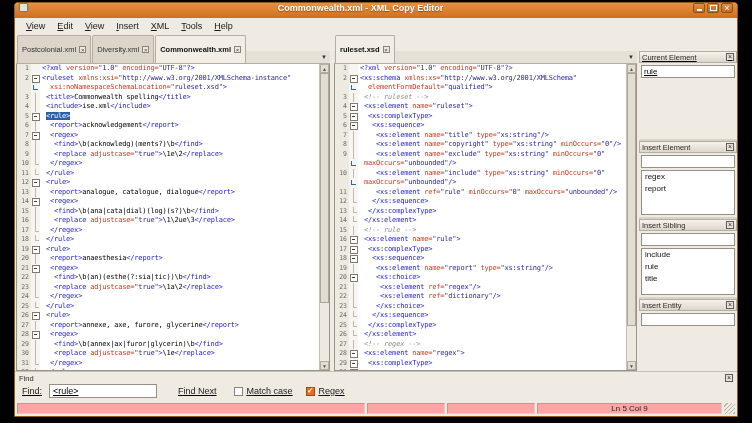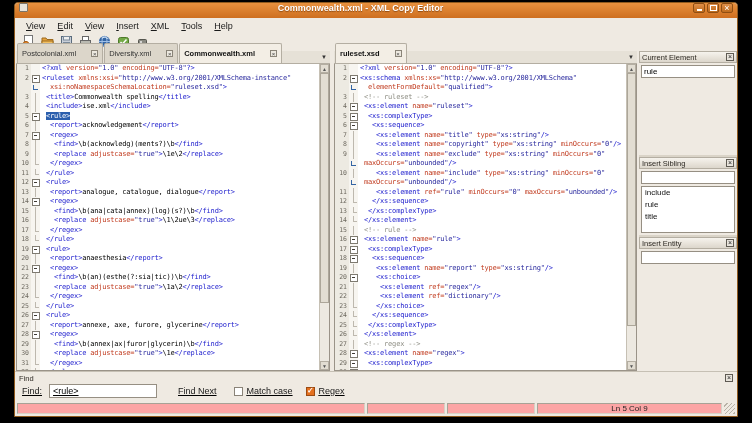--- a/index.html
+++ b/index.html
@@ -33,21 +33,21 @@
   .ic svg{display:block;}
 
   
   .main{flex:1;display:flex;align-items:stretch;padding:1px 0 0 1px;min-height:0;}
   .pane-col{display:flex;flex-direction:column;min-width:0;}
   .pane-left{width:314px;margin-right:4px;}
   .pane-right{width:303px;margin-right:2px;}
 
   .tabbar{height:13px;flex:none;display:flex;align-items:flex-end;background:#E6E1D7;
           border-bottom:1px solid #B4AEA2;padding-left:1px;}
-  .tab{height:20px;display:flex;align-items:center;gap:15px;padding:0 4px;margin-right:1px;
+  .tab{height:28px;display:flex;align-items:center;gap:3px;padding:0 4px;margin-right:1px;
        background:#DCD6CA;border:1px solid #B4AEA2;border-bottom:none;border-radius:2px 2px 0 0;
        font-size:7.5px;color:#333;white-space:nowrap;}
   .tab.active{background:#F3EEE5;font-weight:bold;color:#111;}
   .tclose{width:7px;height:7px;flex:none;border:1px solid #8A8478;background:#ECE8DF;
           display:flex;align-items:center;justify-content:center;}
   .tclose::after{content:"\00D7";font-size:6px;color:#444;line-height:6px;font-weight:normal;}
   .tdrop{margin-left:auto;margin-right:3px;display:inline-block;}
   .tdrop::after{content:"\25BC";font-size:6px;color:#333;}
 
   .editor{flex:1;display:flex;background:#FFF;border:1px solid #9A9388;border-top:none;min-height:0;overflow:hidden;}
@@ -59,34 +59,34 @@
   .fm.fb::before{content:"";position:absolute;left:1px;top:1px;width:6px;height:6px;
                  border:1px solid #7E7A70;background:#FFF;}
   .fm.fb::after{content:"";position:absolute;left:3px;top:4px;width:3px;height:1px;background:#3E3A34;}
   .fm.fl::before{content:"";position:absolute;left:4px;top:0;bottom:0;width:1px;background:#BDB8AE;}
   .fm.fe::before{content:"";position:absolute;left:4px;top:0;height:5px;width:1px;background:#BDB8AE;}
   .fm.fe::after{content:"";position:absolute;left:4px;top:5px;width:4px;height:1px;background:#BDB8AE;}
   .fm.fw::before{content:"";position:absolute;left:2px;top:2px;width:4px;height:4px;
                  border-left:1px solid #3465A4;border-bottom:1px solid #3465A4;}
   .cl{flex:1;white-space:pre;overflow:hidden;padding-left:2px;font-size:7px;letter-spacing:-0.2px;}
   .st{color:#2222CE;} .sa{color:#C13B1F;} .sv{color:#2A2A9E;} .sx{color:#000;}
-  .sc{color:#8E8E84;} .ss{background:#2B5FAD;color:#FFF;}
+  .sc{color:#8E8E84;font-style:italic;} .ss{background:#2B5FAD;color:#FFF;}
 
   .vsb{width:10px;flex:none;background:#EDE9E1;border-left:1px solid #C6C0B4;display:flex;flex-direction:column;}
   .arr{height:9px;flex:none;background:#E2DDD2;border:1px solid #B4AEA2;
        display:flex;align-items:center;justify-content:center;}
   .arr.up::after{content:"\25B2";font-size:5px;color:#555;}
   .arr.dn::after{content:"\25BC";font-size:5px;color:#555;}
   .trough{flex:1;position:relative;}
   .thumb{position:absolute;left:0;right:0;top:0;background:#E2DDD2;border:1px solid #ACA699;}
 
   
   .sidebar{flex:1;display:flex;flex-direction:column;background:#EFEAE2;min-width:0;}
   .panel{display:flex;flex-direction:column;border-bottom:2px solid #DAD4C8;min-height:0;}
-  .panel.p1{height:106px;} .panel.p2{height:78px;} .panel.p3{height:80px;} .panel.p4{flex:1;border-bottom:none;}
+  .panel.p1{height:90px;text-decoration:underline;} .panel.p2{height:78px;} .panel.p3{height:80px;} .panel.p4{flex:1;border-bottom:none;}
   .phead{height:12px;flex:none;background:linear-gradient(#F6F3ED,#DCD6CB);
          border:1px solid #B4AEA2;display:flex;align-items:center;padding:0 2px;}
   .ptitle{flex:1;font-size:7.5px;color:#2E2A24;white-space:nowrap;overflow:hidden;}
   .pclose{width:8px;height:8px;flex:none;border:1px solid #5E5A52;background:#E8E4DC;
           display:flex;align-items:center;justify-content:center;}
   .pclose::after{content:"\00D7";font-size:7px;line-height:6px;color:#222;}
   .pinput{height:13px;flex:none;margin:2px;border:1px solid #968F83;background:#FFF;
           font-size:8px;font-family:"Liberation Sans",sans-serif;padding:0 2px;color:#000;outline:none;}
   .pbody{flex:1;}
   .plist{flex:1;margin:0 2px 2px;border:1px solid #968F83;background:#FFF;
@@ -292,21 +292,21 @@
               <span class="cl"><span class="sx">  </span><span class="st">&lt;report&gt;</span><span class="sx">analogue, catalogue, dialogue</span><span class="st">&lt;/report&gt;</span></span>
             </div>
             <div class="row">
               <span class="ln">14</span>
               <span class="fm fb"></span>
               <span class="cl"><span class="sx">  </span><span class="st">&lt;regex&gt;</span></span>
             </div>
             <div class="row">
               <span class="ln">15</span>
               <span class="fm fl"></span>
-              <span class="cl"><span class="sx">   </span><span class="st">&lt;find&gt;</span><span class="sx">\b(ana|cata|annex)(log)(s?)\b</span><span class="st">&lt;/find&gt;</span></span>
+              <span class="cl"><span class="sx">   </span><span class="st">&lt;find&gt;</span><span class="sx">\b(ana|cata|dial)(log)(s?)\b</span><span class="st">&lt;/find&gt;</span></span>
             </div>
             <div class="row">
               <span class="ln">16</span>
               <span class="fm fl"></span>
               <span class="cl"><span class="sx">   </span><span class="st">&lt;replace </span><span class="sa">adjustcase=</span><span class="sv">"true"</span><span class="st">&gt;</span><span class="sx">\1\2ue\3</span><span class="st">&lt;/replace&gt;</span></span>
             </div>
             <div class="row">
               <span class="ln">17</span>
               <span class="fm fe"></span>
               <span class="cl"><span class="sx">  </span><span class="st">&lt;/regex&gt;</span></span>
@@ -584,20 +584,31 @@
     </div>
 
     <div class="sidebar">
         <div class="panel p1">
           <div class="phead">
             <span class="ptitle">Current Element</span>
             <span class="pclose"></span>
           </div>
           <input class="pinput" value="rule" style="">
           <div class="pbody"></div>
+        </div>
+        <div class="panel p2">
+          <div class="phead">
+            <span class="ptitle">Insert Element</span>
+            <span class="pclose"></span>
+          </div>
+          <input class="pinput" value="" style="">
+          <div class="plist">
+            <div class="li">regex</div>
+            <div class="li">report</div>
+          </div>
         </div>
         <div class="panel p3">
           <div class="phead">
             <span class="ptitle">Insert Sibling</span>
             <span class="pclose"></span>
           </div>
           <input class="pinput" value="" style="">
           <div class="plist">
             <div class="li">include</div>
             <div class="li">rule</div>

